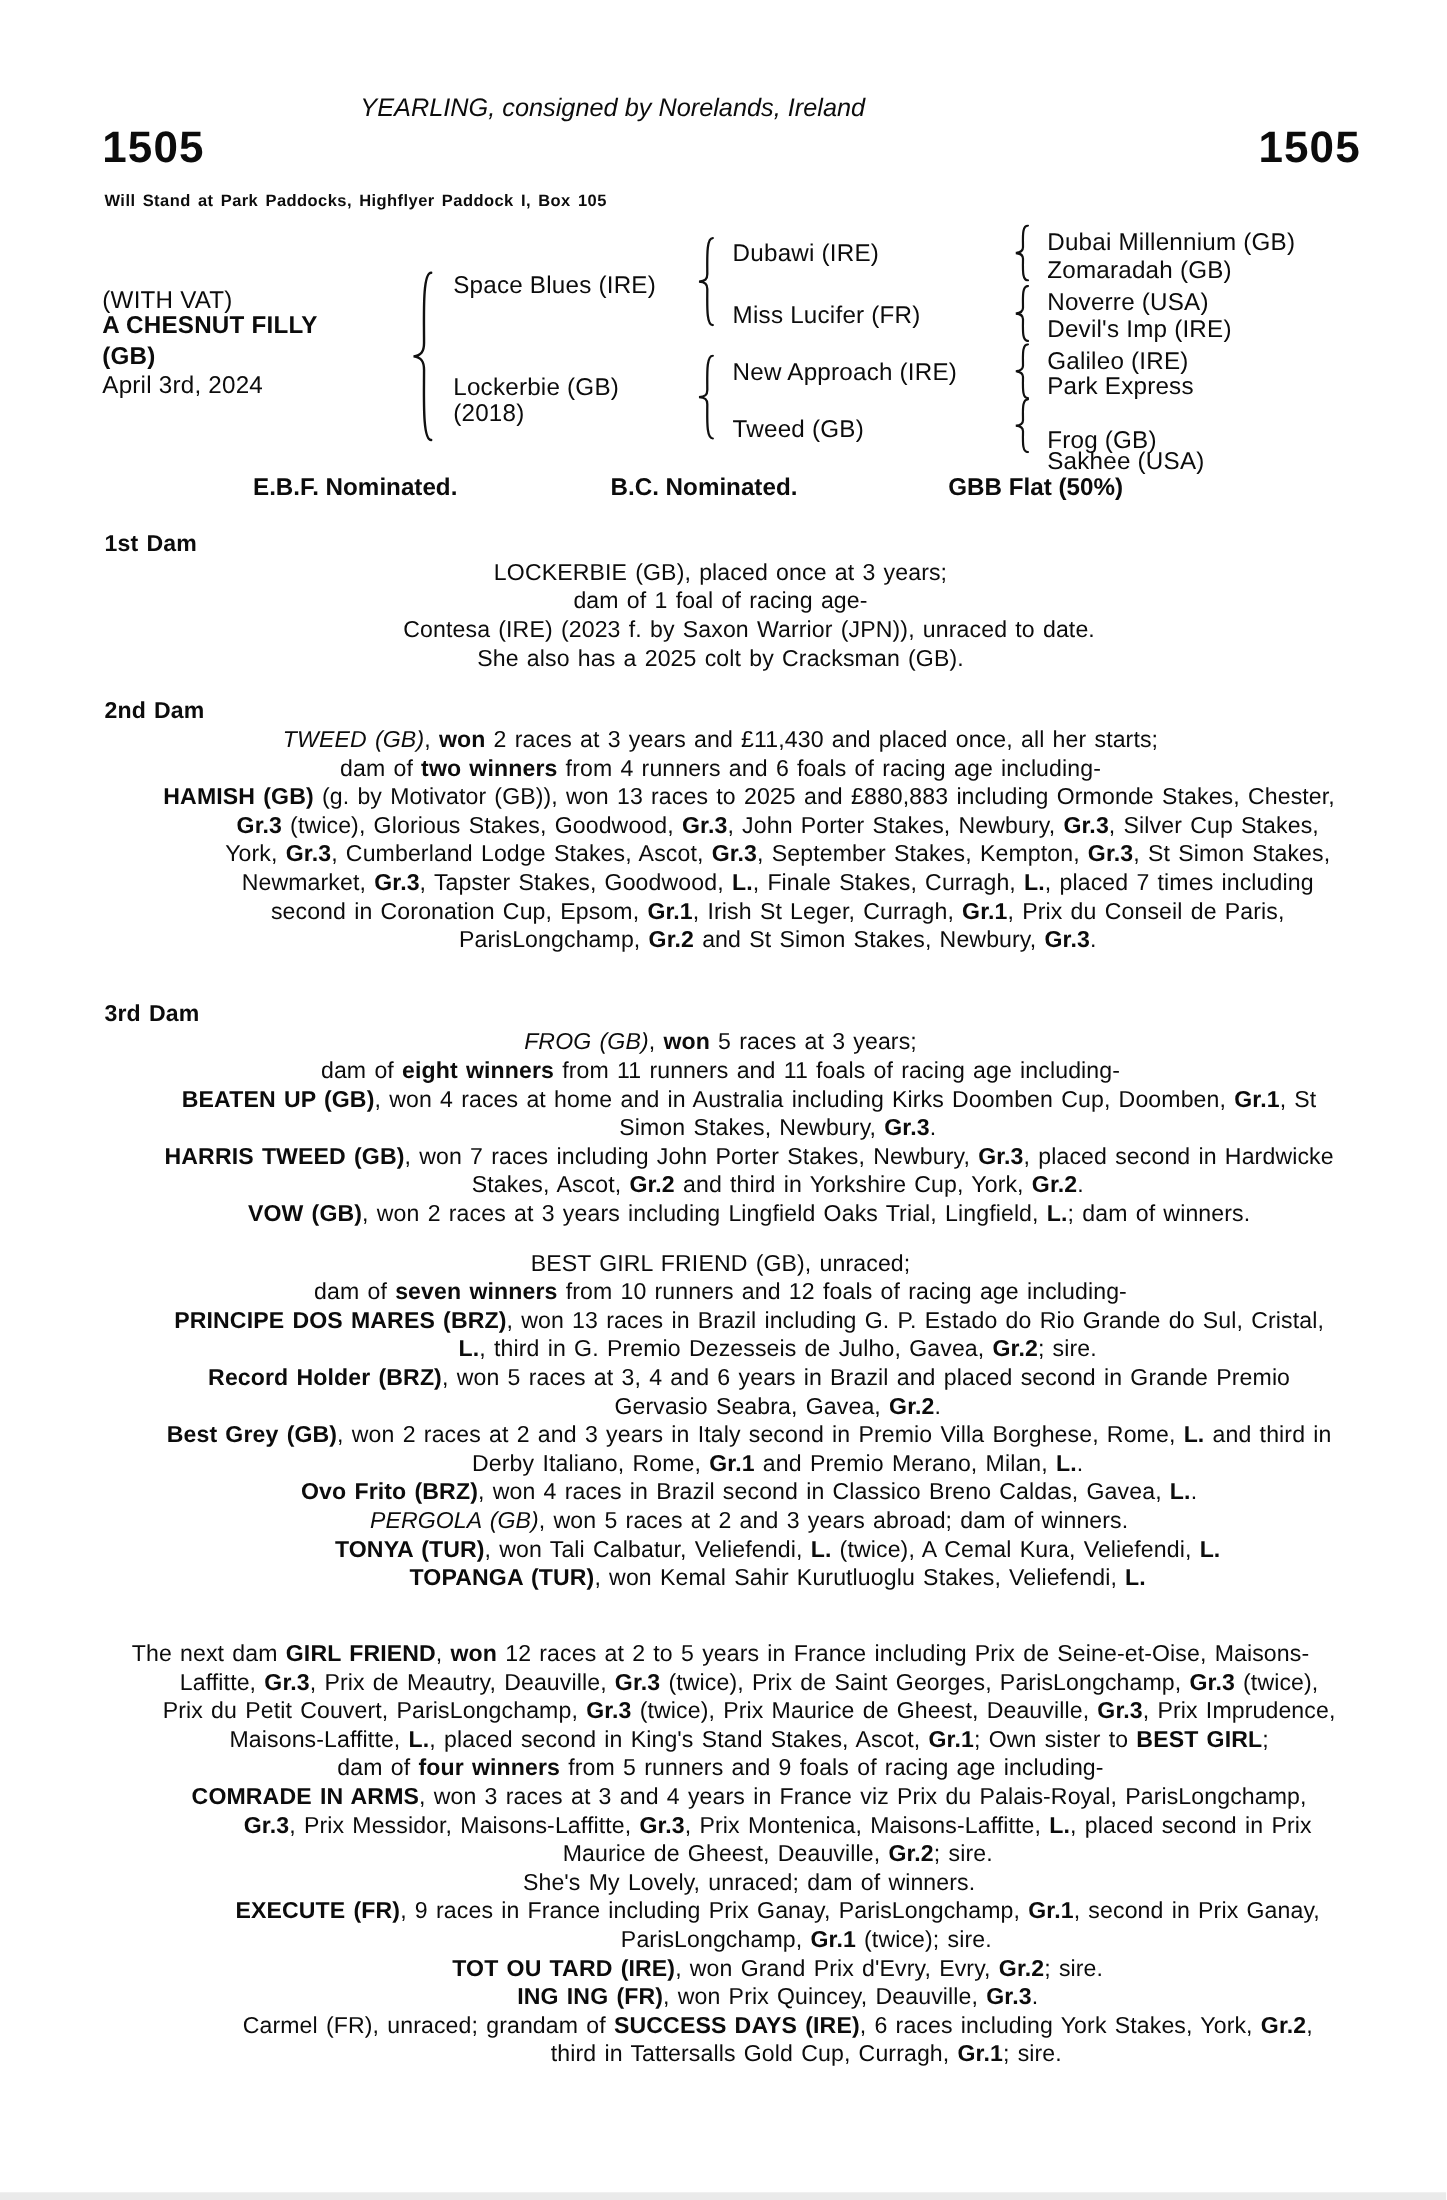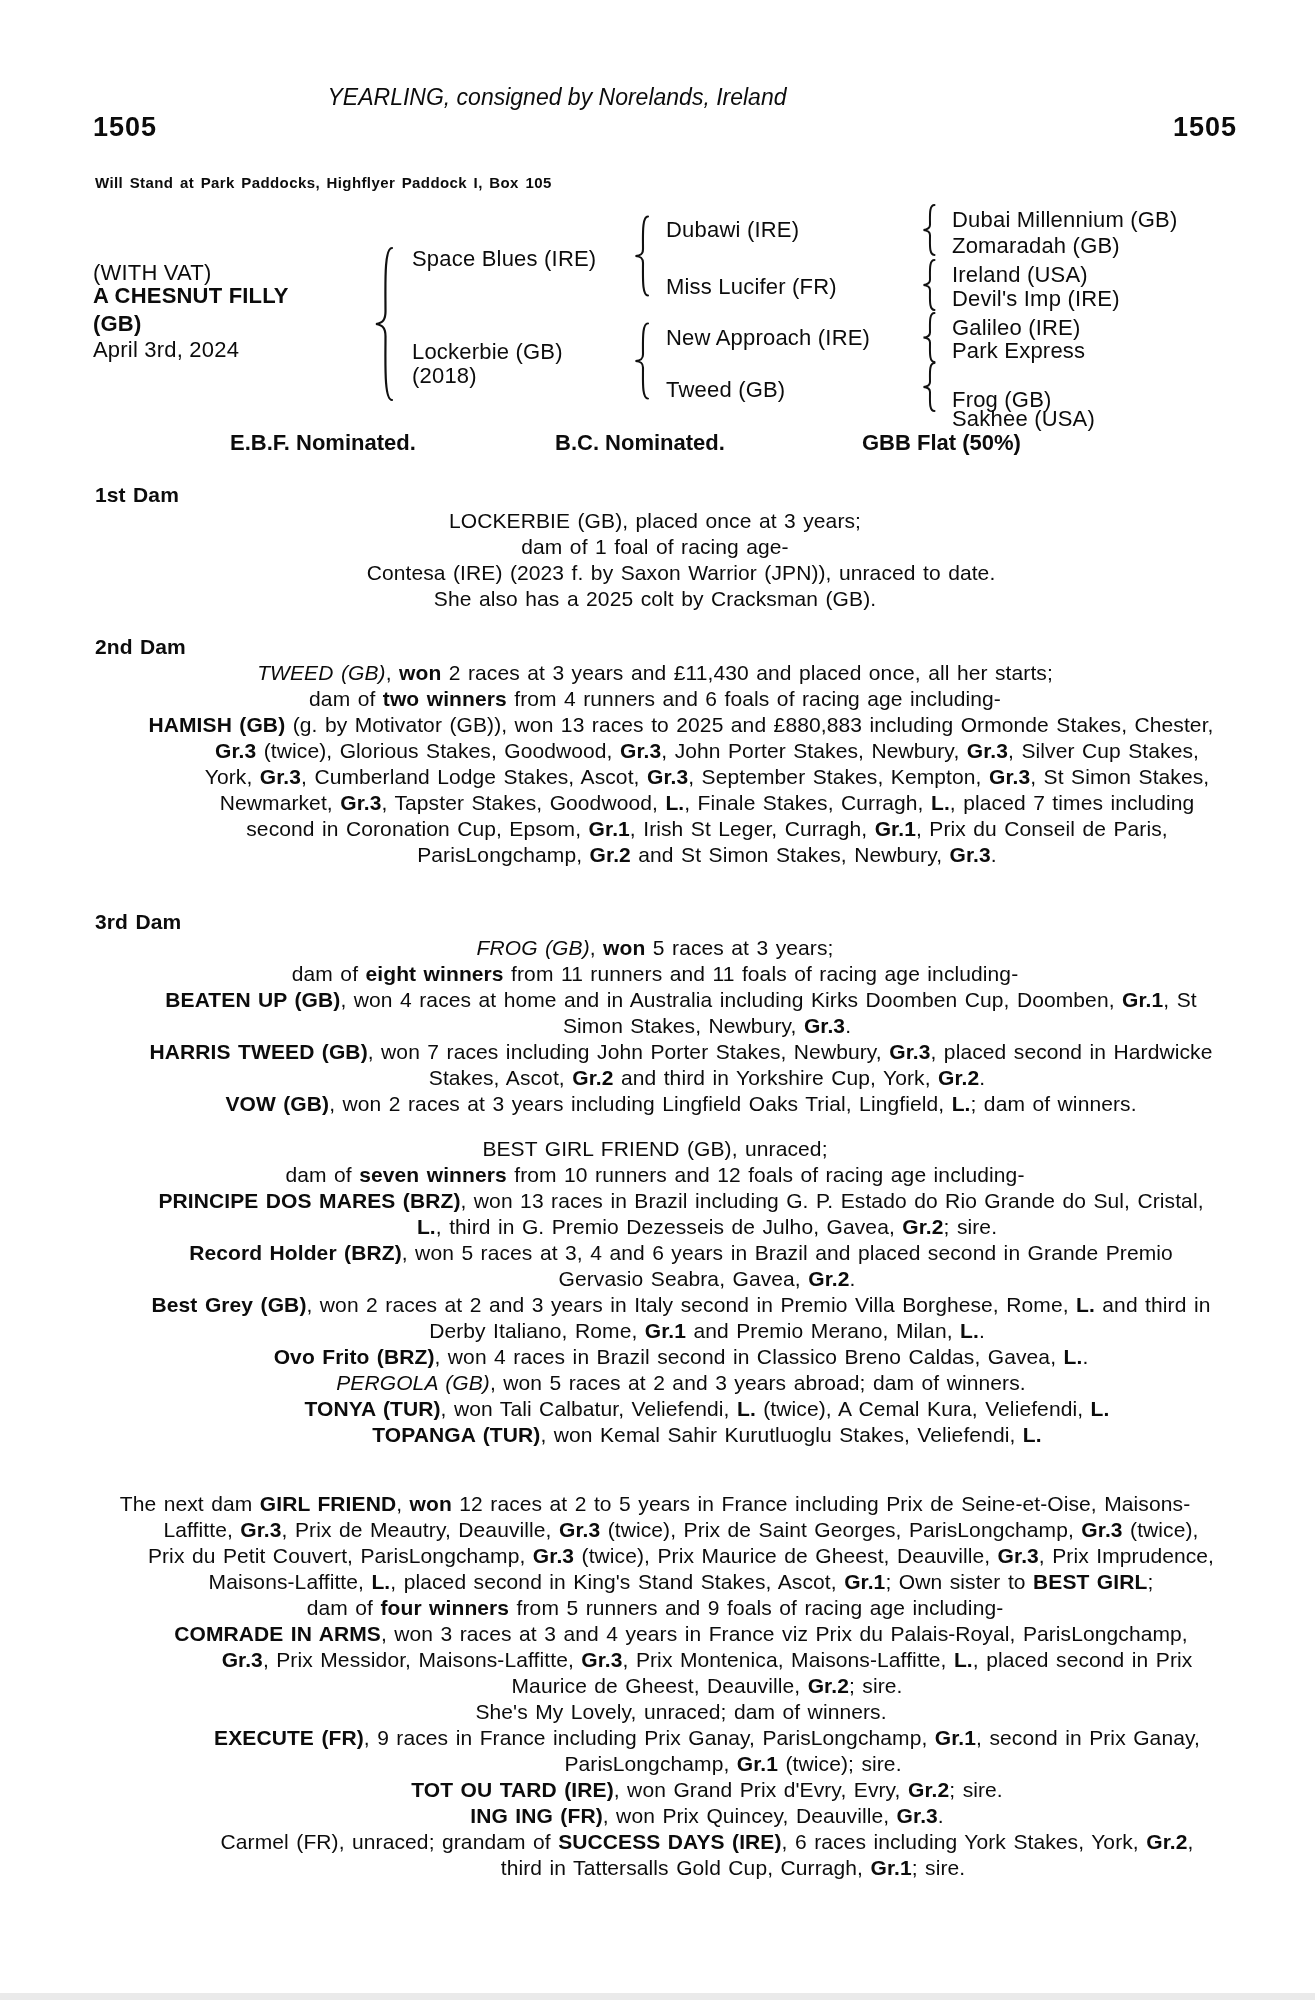--- a/index.html
+++ b/index.html
@@ -4,21 +4,21 @@
 <title>Lot 1505</title>
 <style>
   html,body{margin:0;padding:0;background:#ffffff;}
   .page{
     position:relative;width:1315px;height:2000px;background:#fff;
     font-family:"Liberation Sans","DejaVu Sans",sans-serif;color:#0c0c0c;overflow:hidden;
   }
   .abs{position:absolute;}
   
   .consign{top:84px;left:0;width:1114px;text-align:center;font-style:italic;font-size:23px;}
-  .lot{top:112px;font-size:27px;font-weight:700;letter-spacing:1px;}
+  .lot{top:112px;font-size:40px;font-weight:700;letter-spacing:1px;}
   .lot-left{left:93px;}
   .lot-right{right:78px;}
   .stand{top:174px;left:95px;font-size:15px;font-weight:700;letter-spacing:.4px;word-spacing:2px;}
   
   .ped{font-size:22px;letter-spacing:.2px;white-space:nowrap;}
   .ped-b{font-weight:700;}
   .brace svg{display:block;}
   
   .nom{top:430px;font-size:22px;font-weight:700;}
   
@@ -94,21 +94,21 @@
         </svg>
     </div>
     <div class="abs brace" style="left:922px;top:362px;">
       <svg width="14" height="50" viewBox="0 0 14 50" preserveAspectRatio="none">
           <path d="M12.5 1 C7 1 8 11 8 20 C8 23.2 6 24.6 1.5 25 C6 25.4 8 26.8 8 30 C8 39 7 49 12.5 49" fill="none" stroke="#111" stroke-width="2" stroke-linecap="round"></path>
         </svg>
     </div>
 
     <div class="abs ped" style="left:952px;top:207px;">Dubai Millennium (GB)</div>
     <div class="abs ped" style="left:952px;top:233px;">Zomaradah (GB)</div>
-    <div class="abs ped" style="left:952px;top:262px;">Ireland (USA)</div>
+    <div class="abs ped" style="left:952px;top:262px;">Noverre (USA)</div>
     <div class="abs ped" style="left:952px;top:286px;">Devil's Imp (IRE)</div>
     <div class="abs ped" style="left:952px;top:315px;">Galileo (IRE)</div>
     <div class="abs ped" style="left:952px;top:338px;">Park Express</div>
     <div class="abs ped" style="left:952px;top:365px;margin-top:41px;">Sakhee (USA)</div>
     <div class="abs ped" style="left:952px;top:387px;">Frog (GB)</div>
   </div>
 
   <div>
     <span class="abs nom" style="left:230px;">E.B.F. Nominated.</span>
     <span class="abs nom" style="left:555px;">B.C. Nominated.</span>

